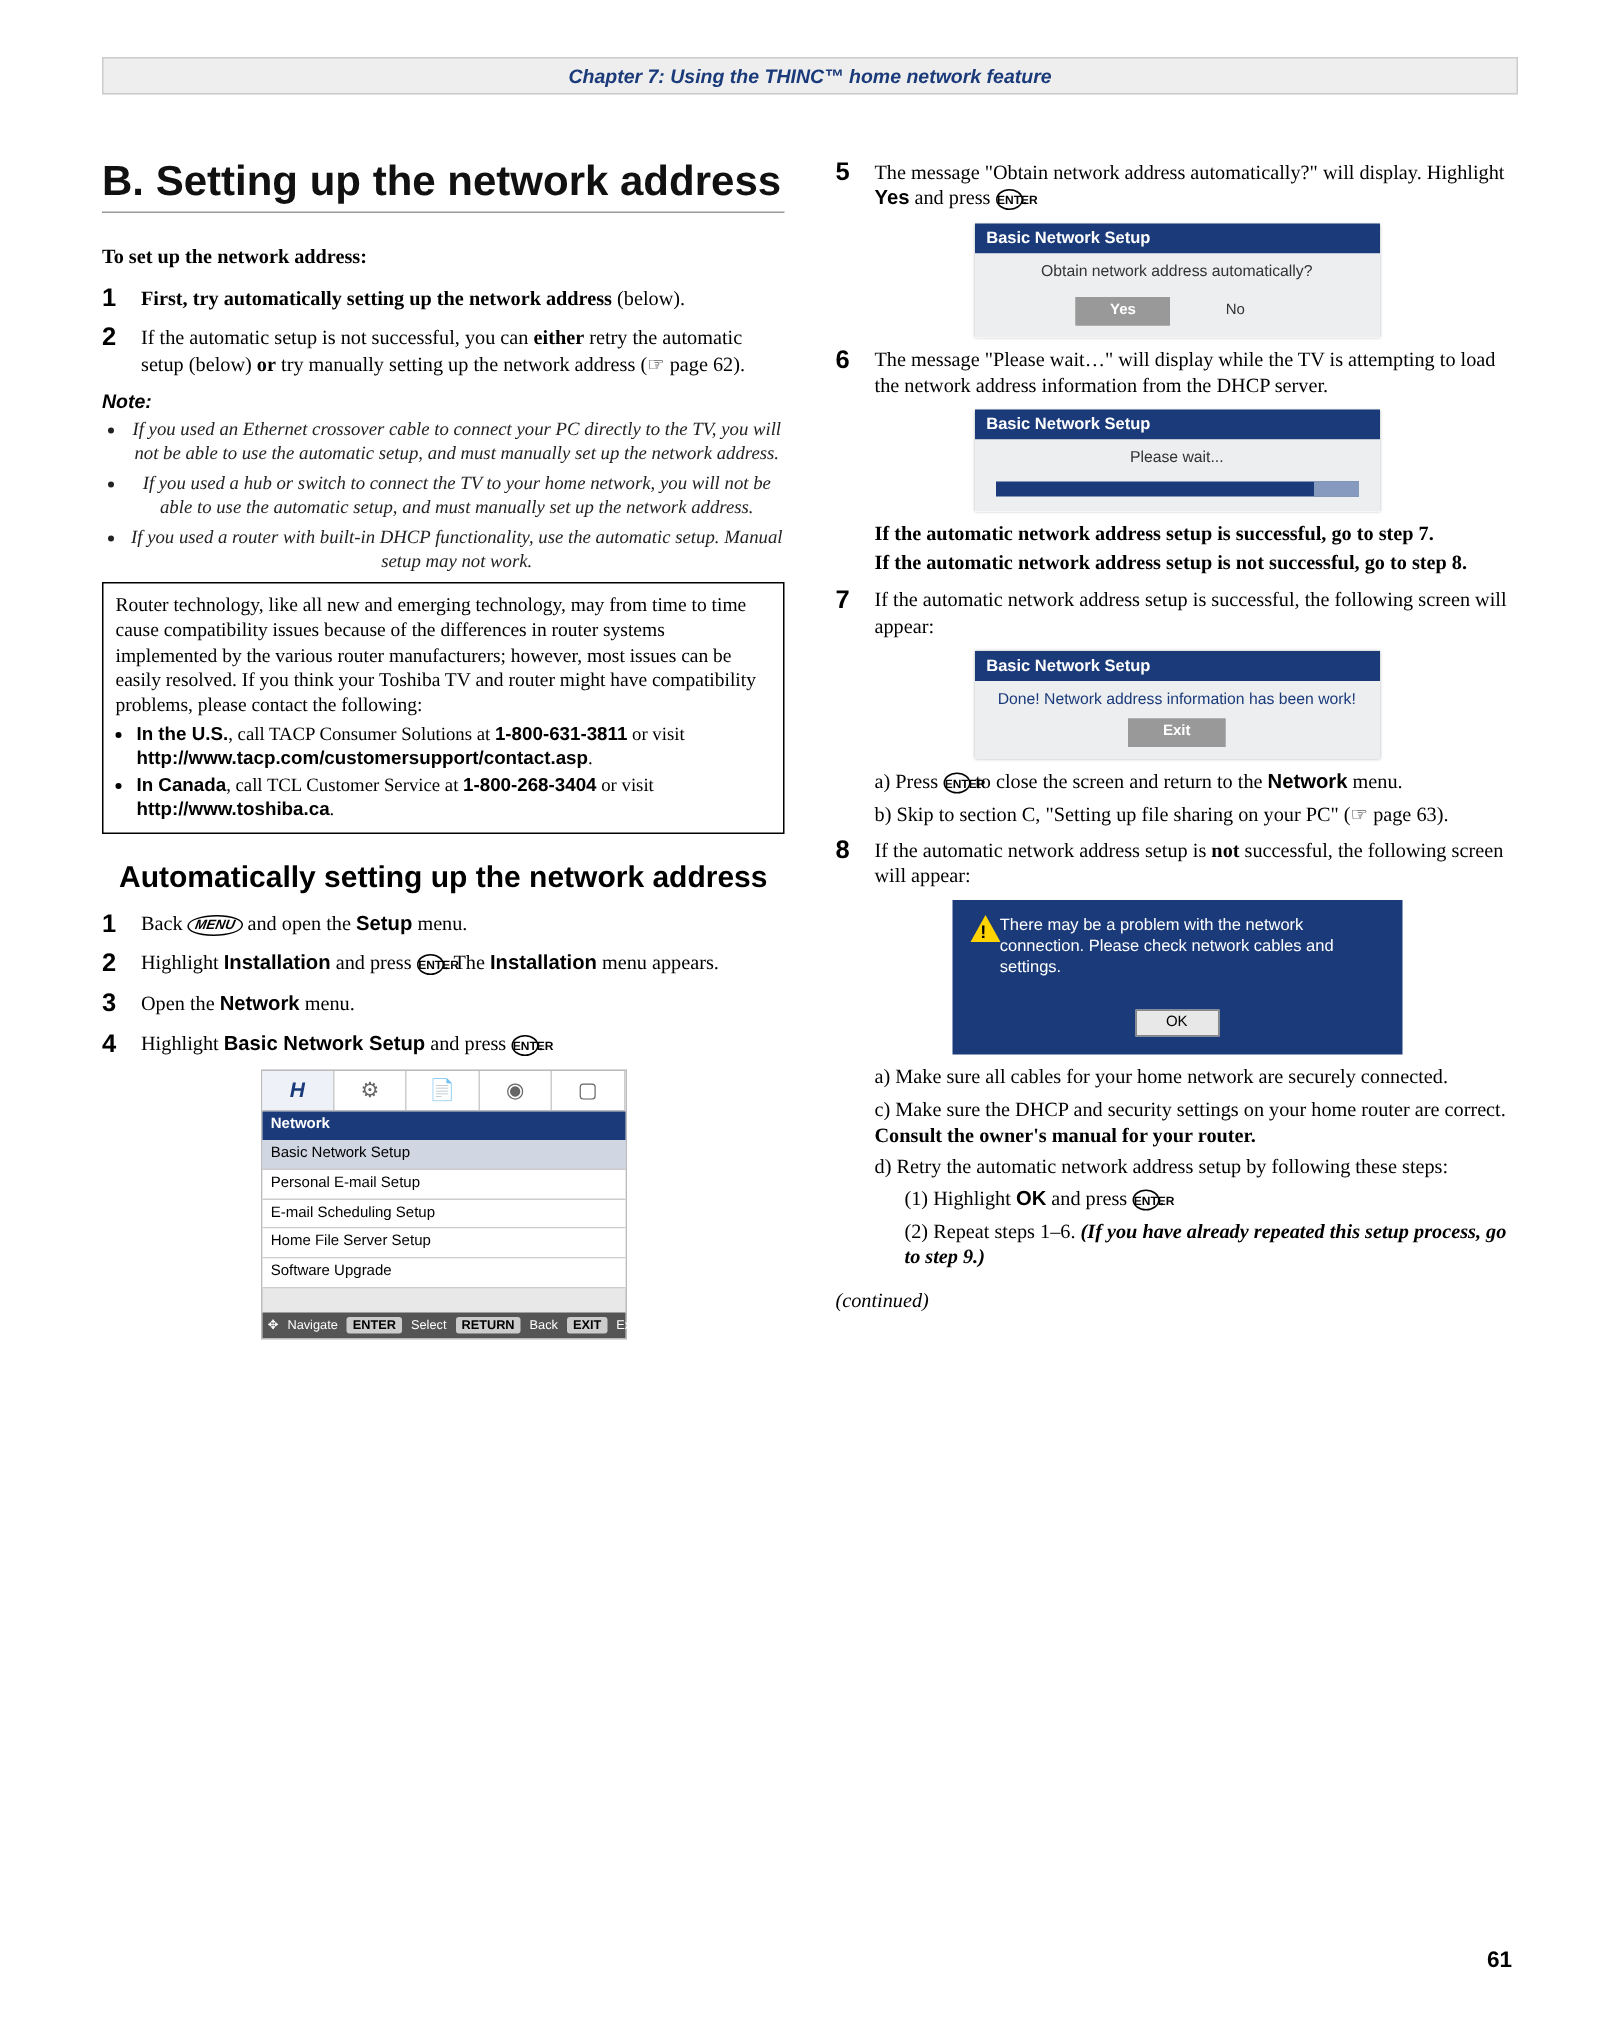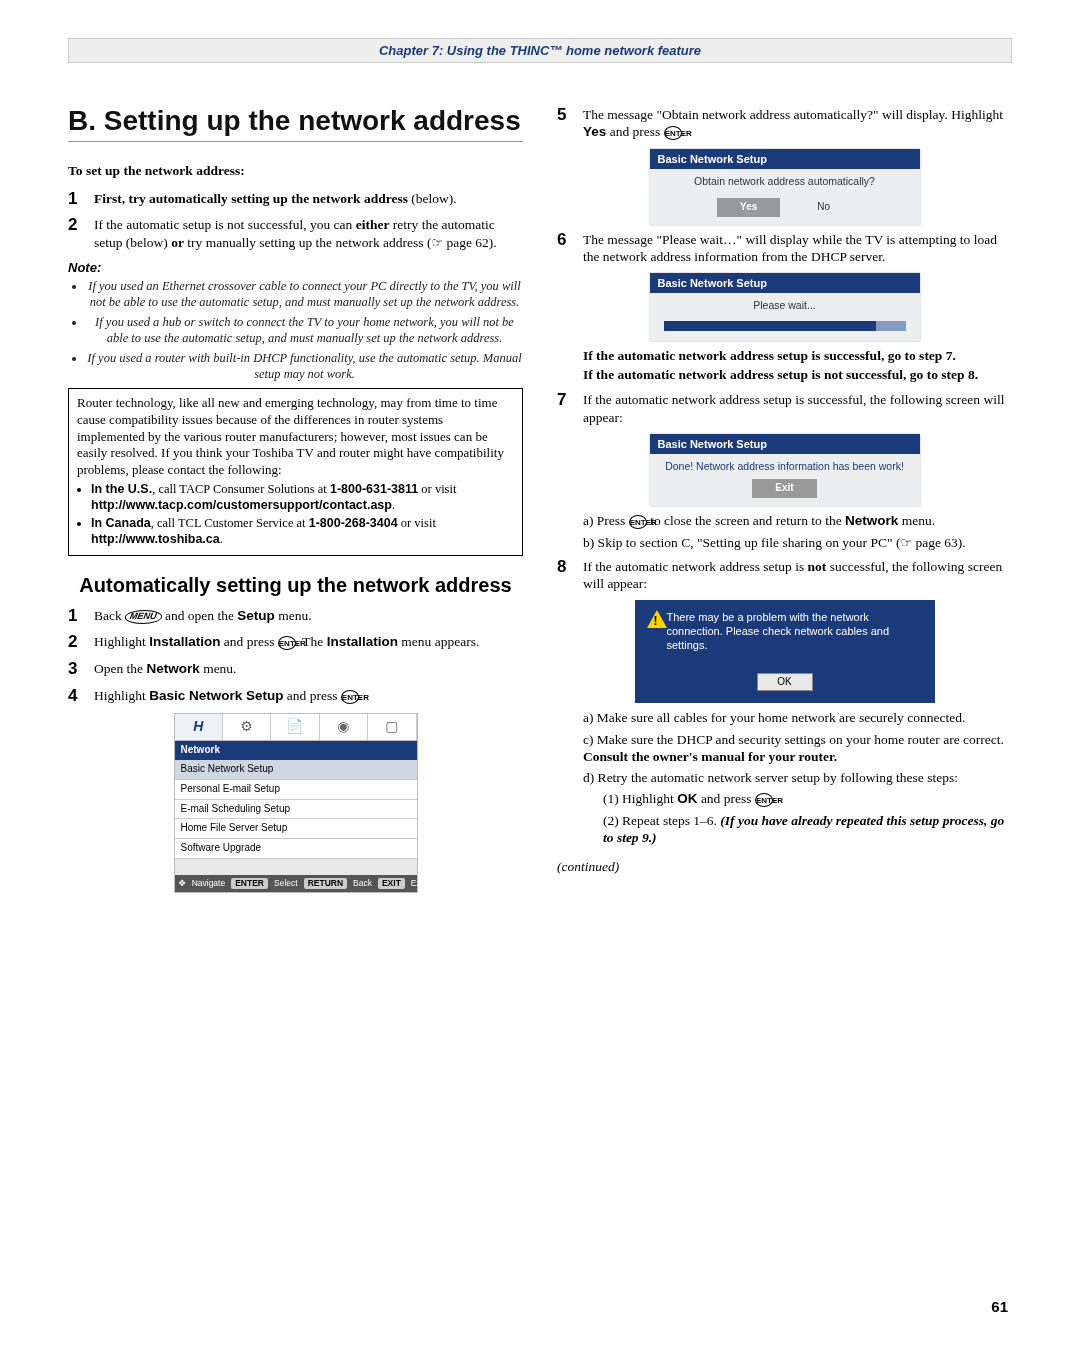--- a/index.html
+++ b/index.html
@@ -454,21 +454,21 @@
           <div>There may be a problem with the network connection. Please check network cables and settings.</div>
         </div>
         <div class="dlg2-btn">OK</div>
       </div>
 
       <div class="sub-letter-list" style="padding-left:26px;">
         <div class="li">a) Make sure all cables for your home network are securely connected.</div>
         <div class="li">
           <span>c) Make sure the DHCP and security settings on your home router are correct. </span><span class="bold">Consult the owner's manual for your router.</span>
         </div>
-        <div class="li">d) Retry the automatic network server setup by following these steps:</div>
+        <div class="li">d) Retry the automatic network address setup by following these steps:</div>
         <div class="indent">
           <div class="li">
             <span>(1) Highlight </span><span class="sans bold">OK</span><span> and press </span><span class="icon-enter">ENTER</span><span>.</span>
           </div>
           <div class="li">
             <span>(2) Repeat steps 1–6. </span><span class="bold" style="font-style:italic;">(If you have already repeated this setup process, go to step 9.)</span>
           </div>
         </div>
       </div>
 

